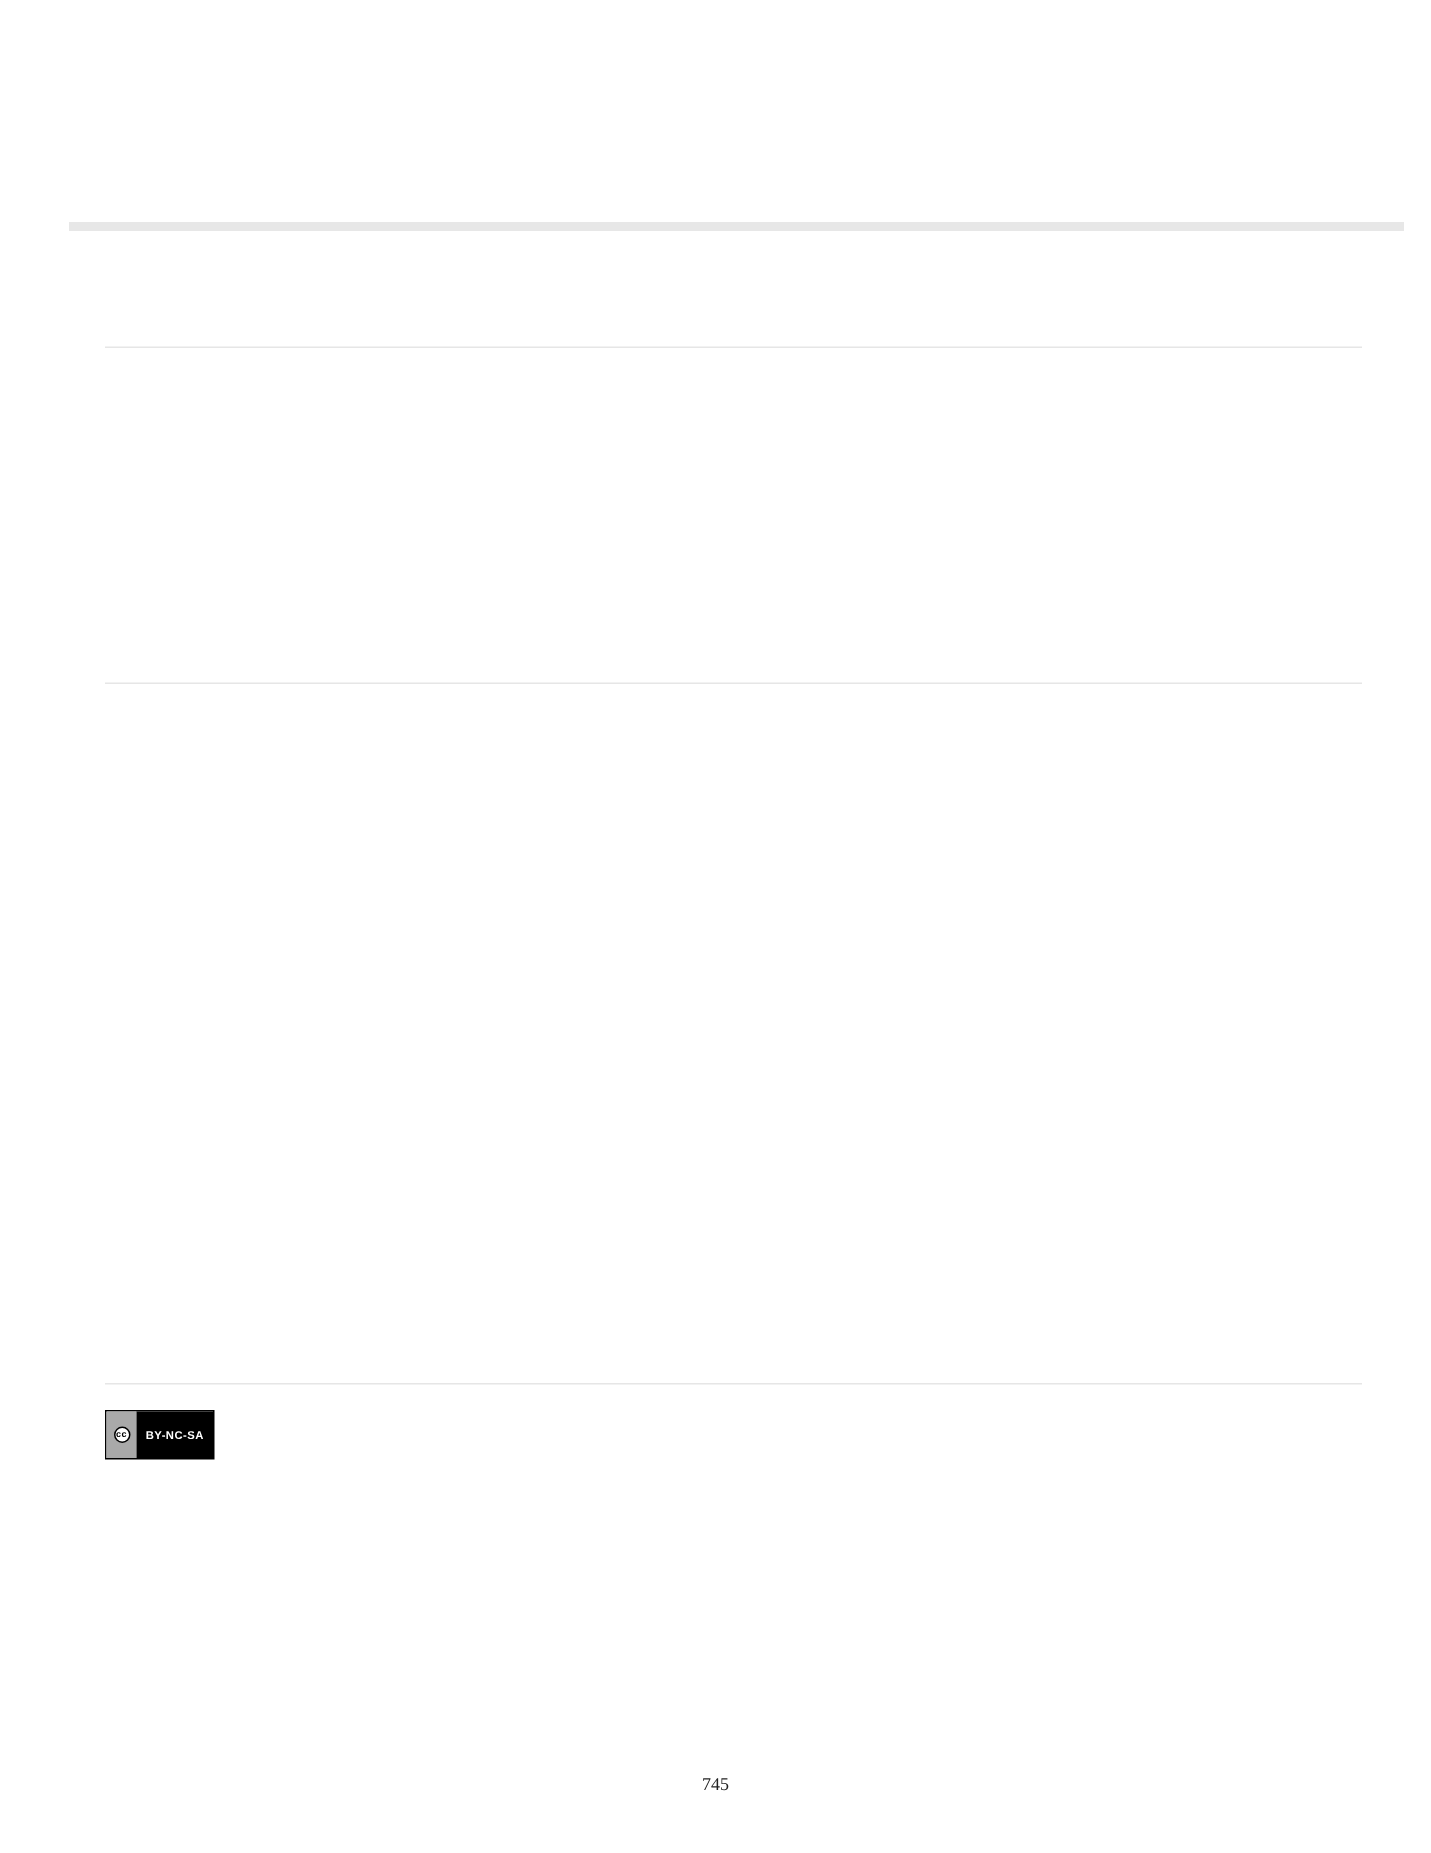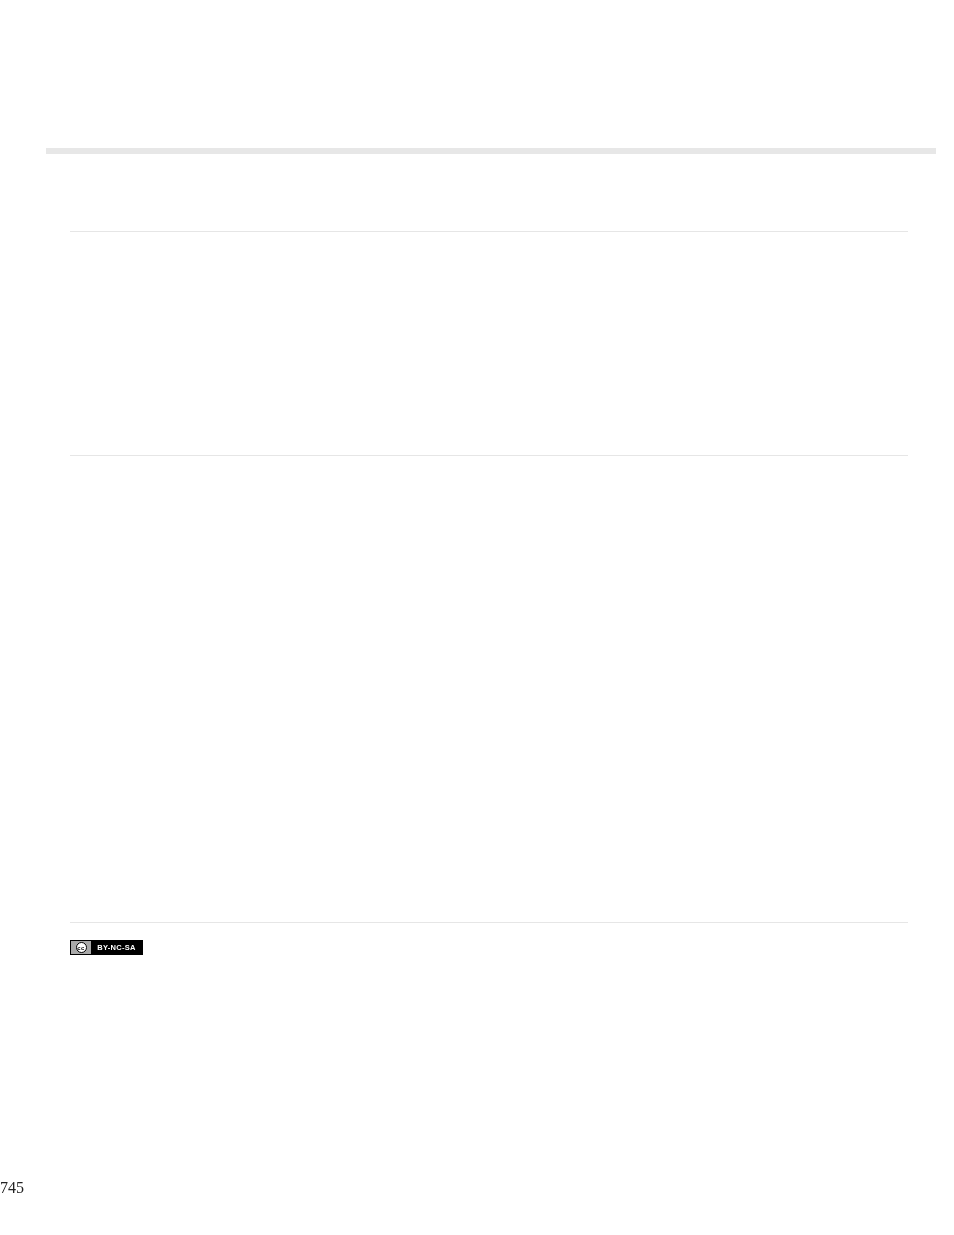--- a/index.html
+++ b/index.html
@@ -33,21 +33,21 @@
     border-top: 1px solid #e6e6e6;
   }
   .rule-1 { top: 231px; }
   .rule-2 { top: 455px; }
   .rule-3 { top: 922px; }
   .cc-badge {
     position: absolute;
     top: 940px;
     left: 70px;
     width: 73px;
-    height: 15px;
+    height: 33px;
     display: flex;
     align-items: stretch;
     border: 1px solid #000;
     background: #fff;
     font-family: Arial, Helvetica, sans-serif;
     font-size: 8px;
     line-height: 1;
     letter-spacing: 0.3px;
     box-sizing: border-box;
     user-select: none;
@@ -82,21 +82,22 @@
     align-items: center;
     justify-content: center;
     font-weight: bold;
     font-size: 7.5px;
   }
   .page-number {
     position: absolute;
     bottom: 38px;
     left: 0;
     right: 0;
-    font-size: 16px;
+    text-align: center;
+    font-size: 12px;
     color: #222;
     font-feature-settings: "lnum";
   }
 </style>
 </head>
 <body>
 
 <div class="page">
 
   <div class="top-rule"></div>

